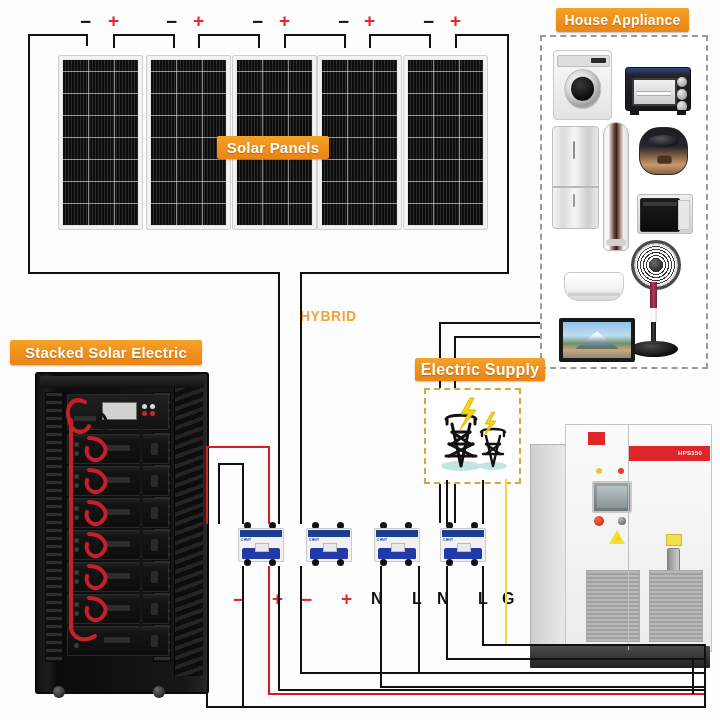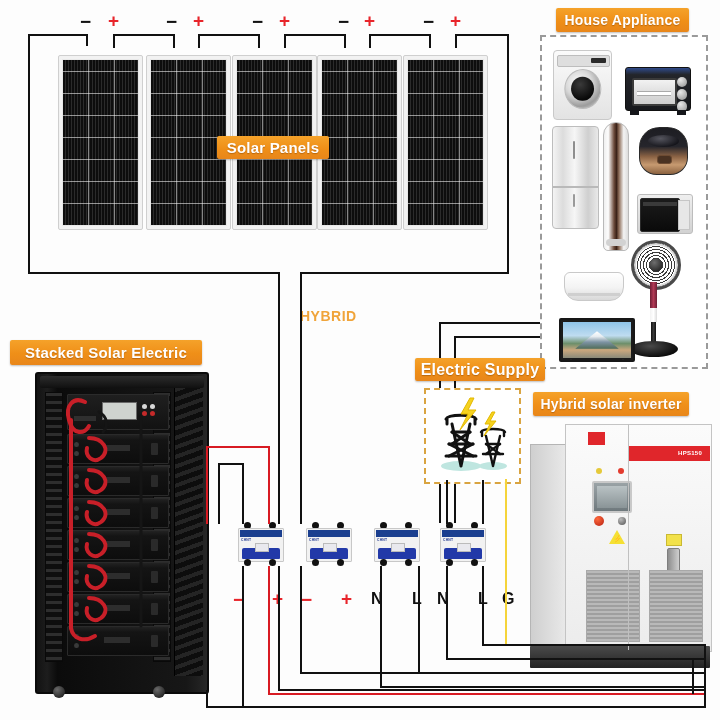--- a/index.html
+++ b/index.html
@@ -332,21 +332,20 @@
         <path d="M52 40 L52 44 M74 40 L74 44"></path>
         <path d="M56 44 L63 74 M70 44 L63 74"></path>
         <path d="M56 52 L70 52 M53 62 L73 62"></path>
         <path d="M56 52 L70 62 M70 52 L56 62"></path>
       </g>
       <path d="M40 6 L31 22 L38 22 L30 38 L46 18 L38 18 L44 6 Z" fill="#f5d21f" stroke="#e3b800" stroke-width="1"></path>
       <path d="M62 20 L55 32 L60 32 L54 44 L66 29 L60 29 L65 20 Z" fill="#f5d21f" stroke="#e3b800" stroke-width="1"></path>
     </svg>
   </div>
 
-  <div class="badge" style="left:533px;top:392px;width:156px;height:24px;font-size:14px;">Hybrid solar inverter</div>
 
   <div class="inv" style="left:530px;top:418px;width:180px;height:260px;">
     <div class="inv-left" style="left:0;top:26px;width:35px;height:206px;"></div>
     <div class="inv-face" style="left:35px;top:6px;width:145px;height:226px;"></div>
     <div class="inv-base" style="left:0;top:228px;width:180px;height:22px;"></div>
     <div class="inv-red1" style="left:58px;top:14px;width:17px;height:13px;"></div>
     <div class="inv-redbar" style="left:98px;top:28px;width:82px;height:15px;"></div>
     <div class="inv-model" style="left:148px;top:32px;">HPS150</div>
     <div class="inv-btn" style="left:66px;top:50px;width:6px;height:6px;background:#e5c93a;"></div>
     <div class="inv-btn" style="left:88px;top:50px;width:6px;height:6px;background:#e33b2e;"></div>

